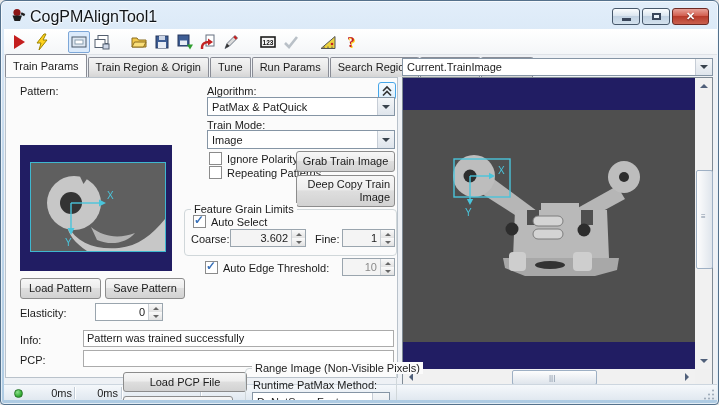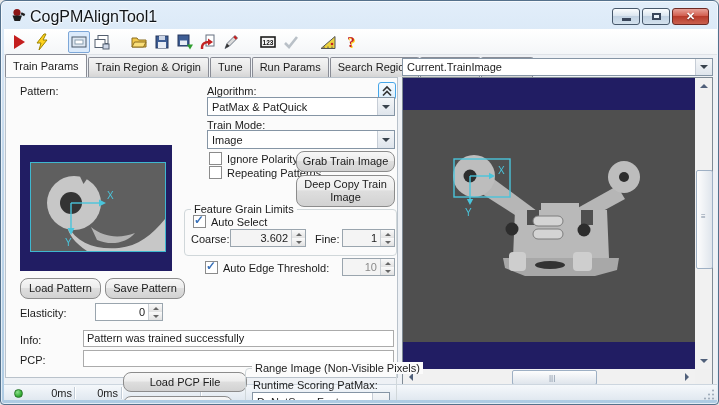--- a/index.html
+++ b/index.html
@@ -28,21 +28,21 @@
   
   .tabstrip{position:absolute;left:1px;top:26px;height:22px;display:flex;align-items:flex-end;}
   .tab{height:19px;line-height:19px;padding:0 7px;margin-right:1px;border:1px solid #898c95;border-bottom:none;border-radius:2px 2px 0 0;background:linear-gradient(#f4f4f4,#e8e8e8 55%,#d5d5d5);white-space:nowrap;}
   .tab.active{height:22px;line-height:22px;background:#fcfcfc;position:relative;z-index:3;}
   .page{position:absolute;left:1px;top:48px;width:393px;height:301px;background:#fbfbfb;border:1px solid #b9c2cb;box-sizing:border-box;z-index:2;}
   .lbl{position:absolute;white-space:nowrap;}
   
   .pattern-box{position:absolute;left:14px;top:67px;width:152px;height:126px;background:#211d63;}
   .pattern-photo{position:absolute;left:10px;top:17px;width:134px;height:88px;border:1px solid #3fb7cf;box-sizing:content-box;}
   
-  .btn{position:absolute;border:1px solid #8c8c8c;border-radius:8px;background:linear-gradient(#f7f7f7,#ededed 45%,#dedede 50%,#d2d2d2);display:flex;align-items:center;justify-content:center;text-align:center;box-sizing:border-box;line-height:1.15;}
+  .btn{position:absolute;border:1px solid #8c8c8c;border-radius:3px;background:linear-gradient(#f7f7f7,#ededed 45%,#dedede 50%,#d2d2d2);display:flex;align-items:center;justify-content:center;text-align:right;box-sizing:border-box;line-height:1.15;}
   
   .combo{position:absolute;height:19px;border:1px solid #8595a5;background:#fff;box-sizing:border-box;display:flex;align-items:center;}
   .combo-text{flex:1;padding-left:4px;white-space:nowrap;overflow:hidden;}
   .combo-btn{width:16px;height:100%;display:flex;align-items:center;justify-content:center;background:linear-gradient(#f4f6f8,#dfe5ec);border-left:1px solid #c6cdd6;}
   .arrow-dn{width:0;height:0;border-left:4px solid transparent;border-right:4px solid transparent;border-top:4px solid #39434d;}
   
   .cbrow{position:absolute;display:flex;align-items:center;gap:5px;}
   .cb{width:13px;height:13px;border:1px solid #8b8b8b;background:#fff;box-sizing:border-box;position:relative;flex:0 0 auto;}
   .cb.checked::after{content:"\2713";position:absolute;left:0px;top:-3px;font-size:12px;font-weight:bold;color:#3870b8;}
   
@@ -339,21 +339,21 @@
             </span>
             <span class="b">
               <span class="tri-dn"></span>
             </span>
           </span>
       </div>
 
       <div class="group" style="left:239px;top:290px;width:150px;height:53px;">
         <span class="group-label" style="white-space:nowrap;">Range Image (Non-Visible Pixels)</span>
       </div>
-      <span class="lbl" style="left:247px;top:301px;">Runtime Scoring PatMax:</span>
+      <span class="lbl" style="left:247px;top:301px;">Runtime PatMax Method:</span>
       <div class="combo" style="left:246px;top:314px;width:138px;">
         <span class="combo-text">DoNotScoreFeatures</span>
         <span class="combo-btn">
             <span class="arrow-dn"></span>
           </span>
       </div>
     </div>
 
     <div class="combo display-wrap" style="height:18px;">
       <span class="combo-text">Current.TrainImage</span>

